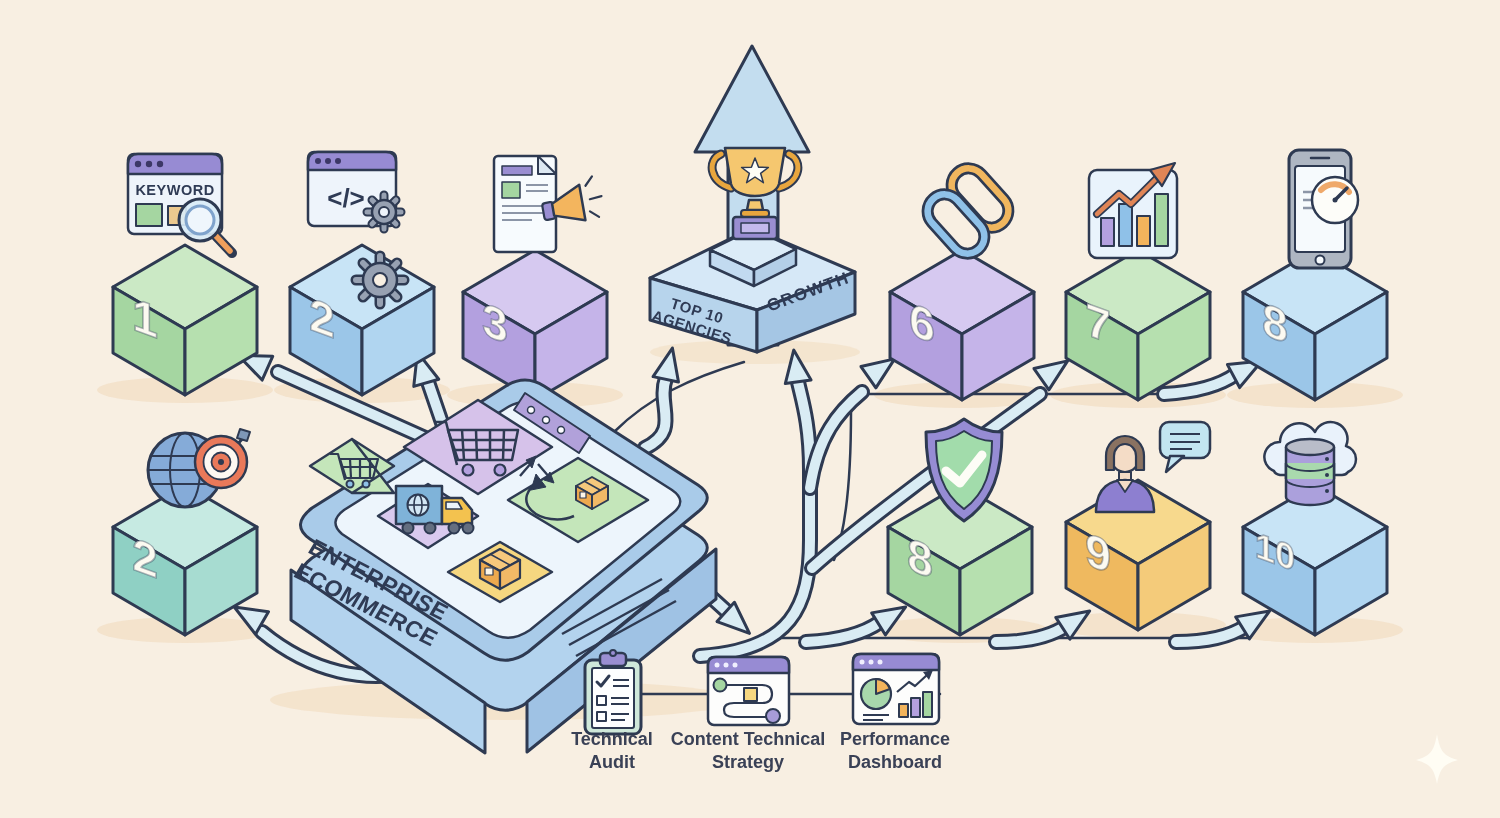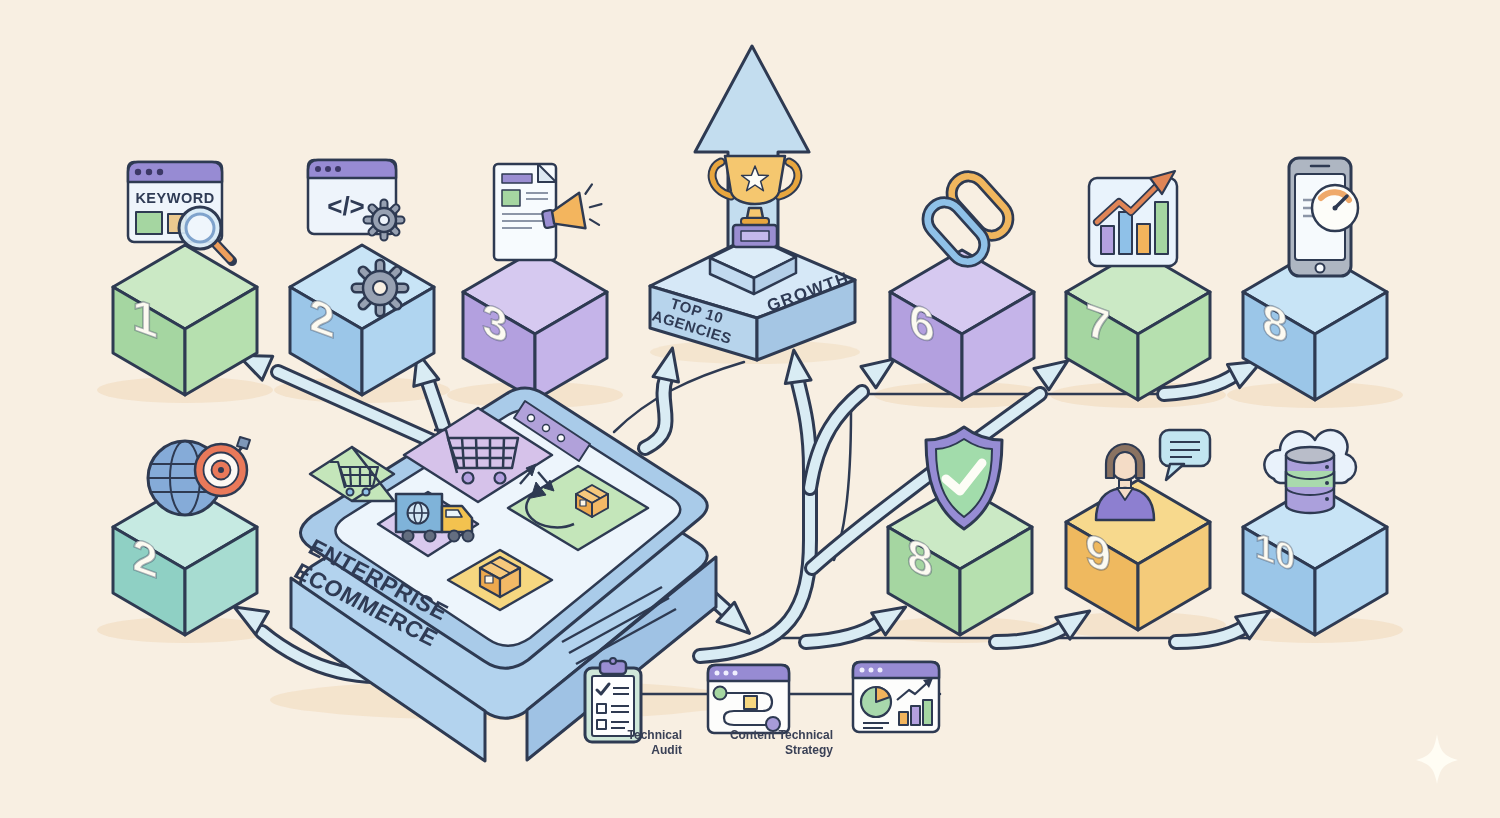--- a/index.html
+++ b/index.html
@@ -7,23 +7,23 @@
           font-family:"Liberation Sans",sans-serif;}
   #flow{position:absolute;left:0;top:0;}
   .cube{position:absolute;width:160px;height:160px;}
   .cube svg{overflow:visible;}
   .cube polygon{stroke:#2e3a52;stroke-width:3;stroke-linejoin:round;}
   .f-top{fill:var(--ct);} .f-left{fill:var(--cl);} .f-right{fill:var(--cr);}
   .num{position:absolute;left:10px;top:56px;width:60px;text-align:center;
        font-weight:bold;font-size:46px;color:#fcfaf1;
        -webkit-text-stroke:1.6px rgba(44,58,82,.38);
        transform:skewY(20deg);}
-  .icon{position:absolute;margin-top:8px;}
+  .icon{position:absolute;}
   .icon svg{overflow:visible;display:block;}
-  .flabel{position:absolute;text-align:right;font-weight:bold;font-size:12px;
+  .flabel{position:absolute;text-align:center;font-weight:bold;font-size:18px;
           line-height:1.28;color:#3a4156;}
   .pod-text{position:absolute;font-weight:bold;color:#2f3b55;text-align:center;}
   #pod-left{left:646px;top:286px;width:112px;font-size:15px;line-height:1.15;
             letter-spacing:.5px;transform:rotate(17deg);transform-origin:0 0;}
   #pod-right{left:758px;top:300px;width:100px;font-size:17px;letter-spacing:1.5px;
              transform:rotate(-20deg);transform-origin:0 0;}
   #plat-title{position:absolute;left:318px;top:533px;width:235px;font-weight:bold;
               font-size:23px;line-height:1.22;letter-spacing:.5px;color:#2f3b55;
               transform:rotate(27deg) skewX(-4deg);transform-origin:0 0;}
 </style>
@@ -522,14 +522,18 @@
   </div>
 
   <div class="flabel" style="left:542px;top:728px;width:140px">
     <span>Technical</span><br>
     <span>Audit</span>
   </div>
   <div class="flabel" style="left:663px;top:728px;width:170px">
     <span>Content Technical</span><br>
     <span>Strategy</span>
   </div>
+  <div class="flabel" style="left:815px;top:728px;width:160px">
+    <span>Performance</span><br>
+    <span>Dashboard</span>
+  </div>
 
 </div>
 
 </body></html>

